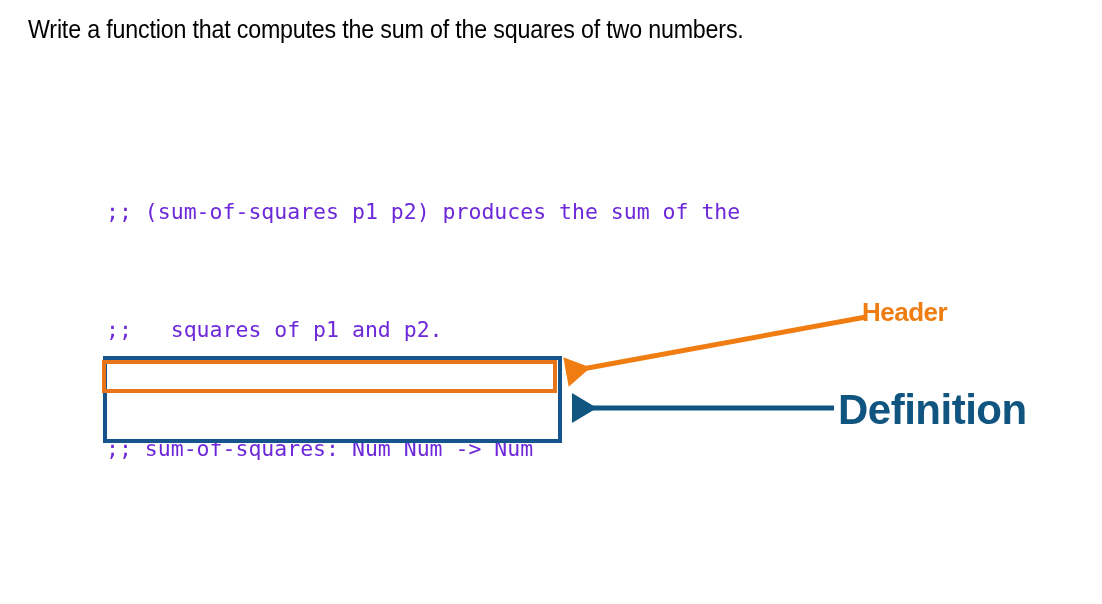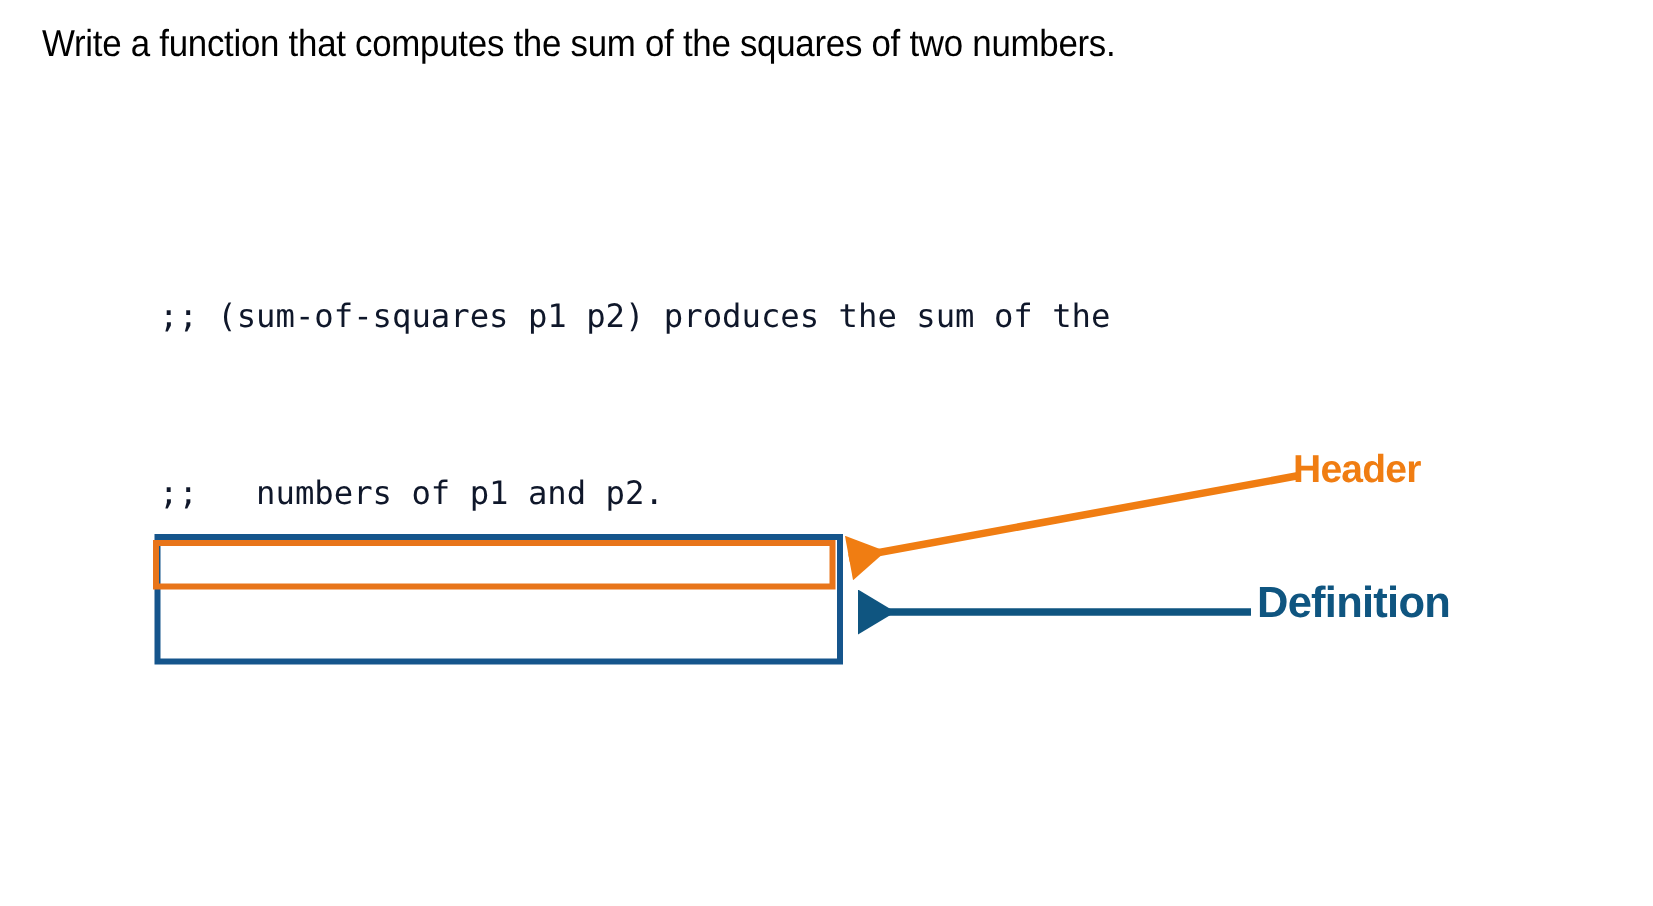--- a/index.html
+++ b/index.html
@@ -36,21 +36,21 @@
     top: 108px;
     font-family: "DejaVu Sans Mono", monospace;
     font-size: 21.5px;
     line-height: 29.6px;
     white-space: pre;
     letter-spacing: 0px;
   }
   .ln { height: 29.6px; white-space: pre; }
   .blank { height: 29.6px; }
 
-  .cm { color: #0f172a; }
+  .cm { color: #6d28d9; }
 
   
   #box-definition {
     position: absolute;
     left: 103px;
     top: 356px;
     width: 459px;
     height: 87px;
     border: 4px solid #15558C;
     box-sizing: border-box;
@@ -87,36 +87,37 @@
   #label-header {
     left: 862px;
     top: 297px;
     font-size: 26px;
     color: #F07D12;
     letter-spacing: -0.5px;
   }
   #label-definition {
     left: 838px;
     top: 386px;
-    font-size: 29px;
+    font-size: 42px;
     color: #0F5580;
     letter-spacing: -0.5px;
   }
 </style>
 </head>
 <body>
 
 <div id="title">Write a function that computes the sum of the squares of two numbers.</div>
 
 <div id="code">
 
   <div class="ln"><span class="cm">;; (sum-of-squares p1 p2) produces the sum of the</span></div>
 
-  <div class="ln"><span class="cm">;;   numbers of p1 and p2.</span></div>
+  <div class="ln"><span class="cm">;;   squares of p1 and p2.</span></div>
 
+  <div class="ln"><span class="cm">;; sum-of-squares: Num Num -&gt; Num</span></div>
 
   <div class="blank"></div>
 
   
 
   
 
   
 
   

